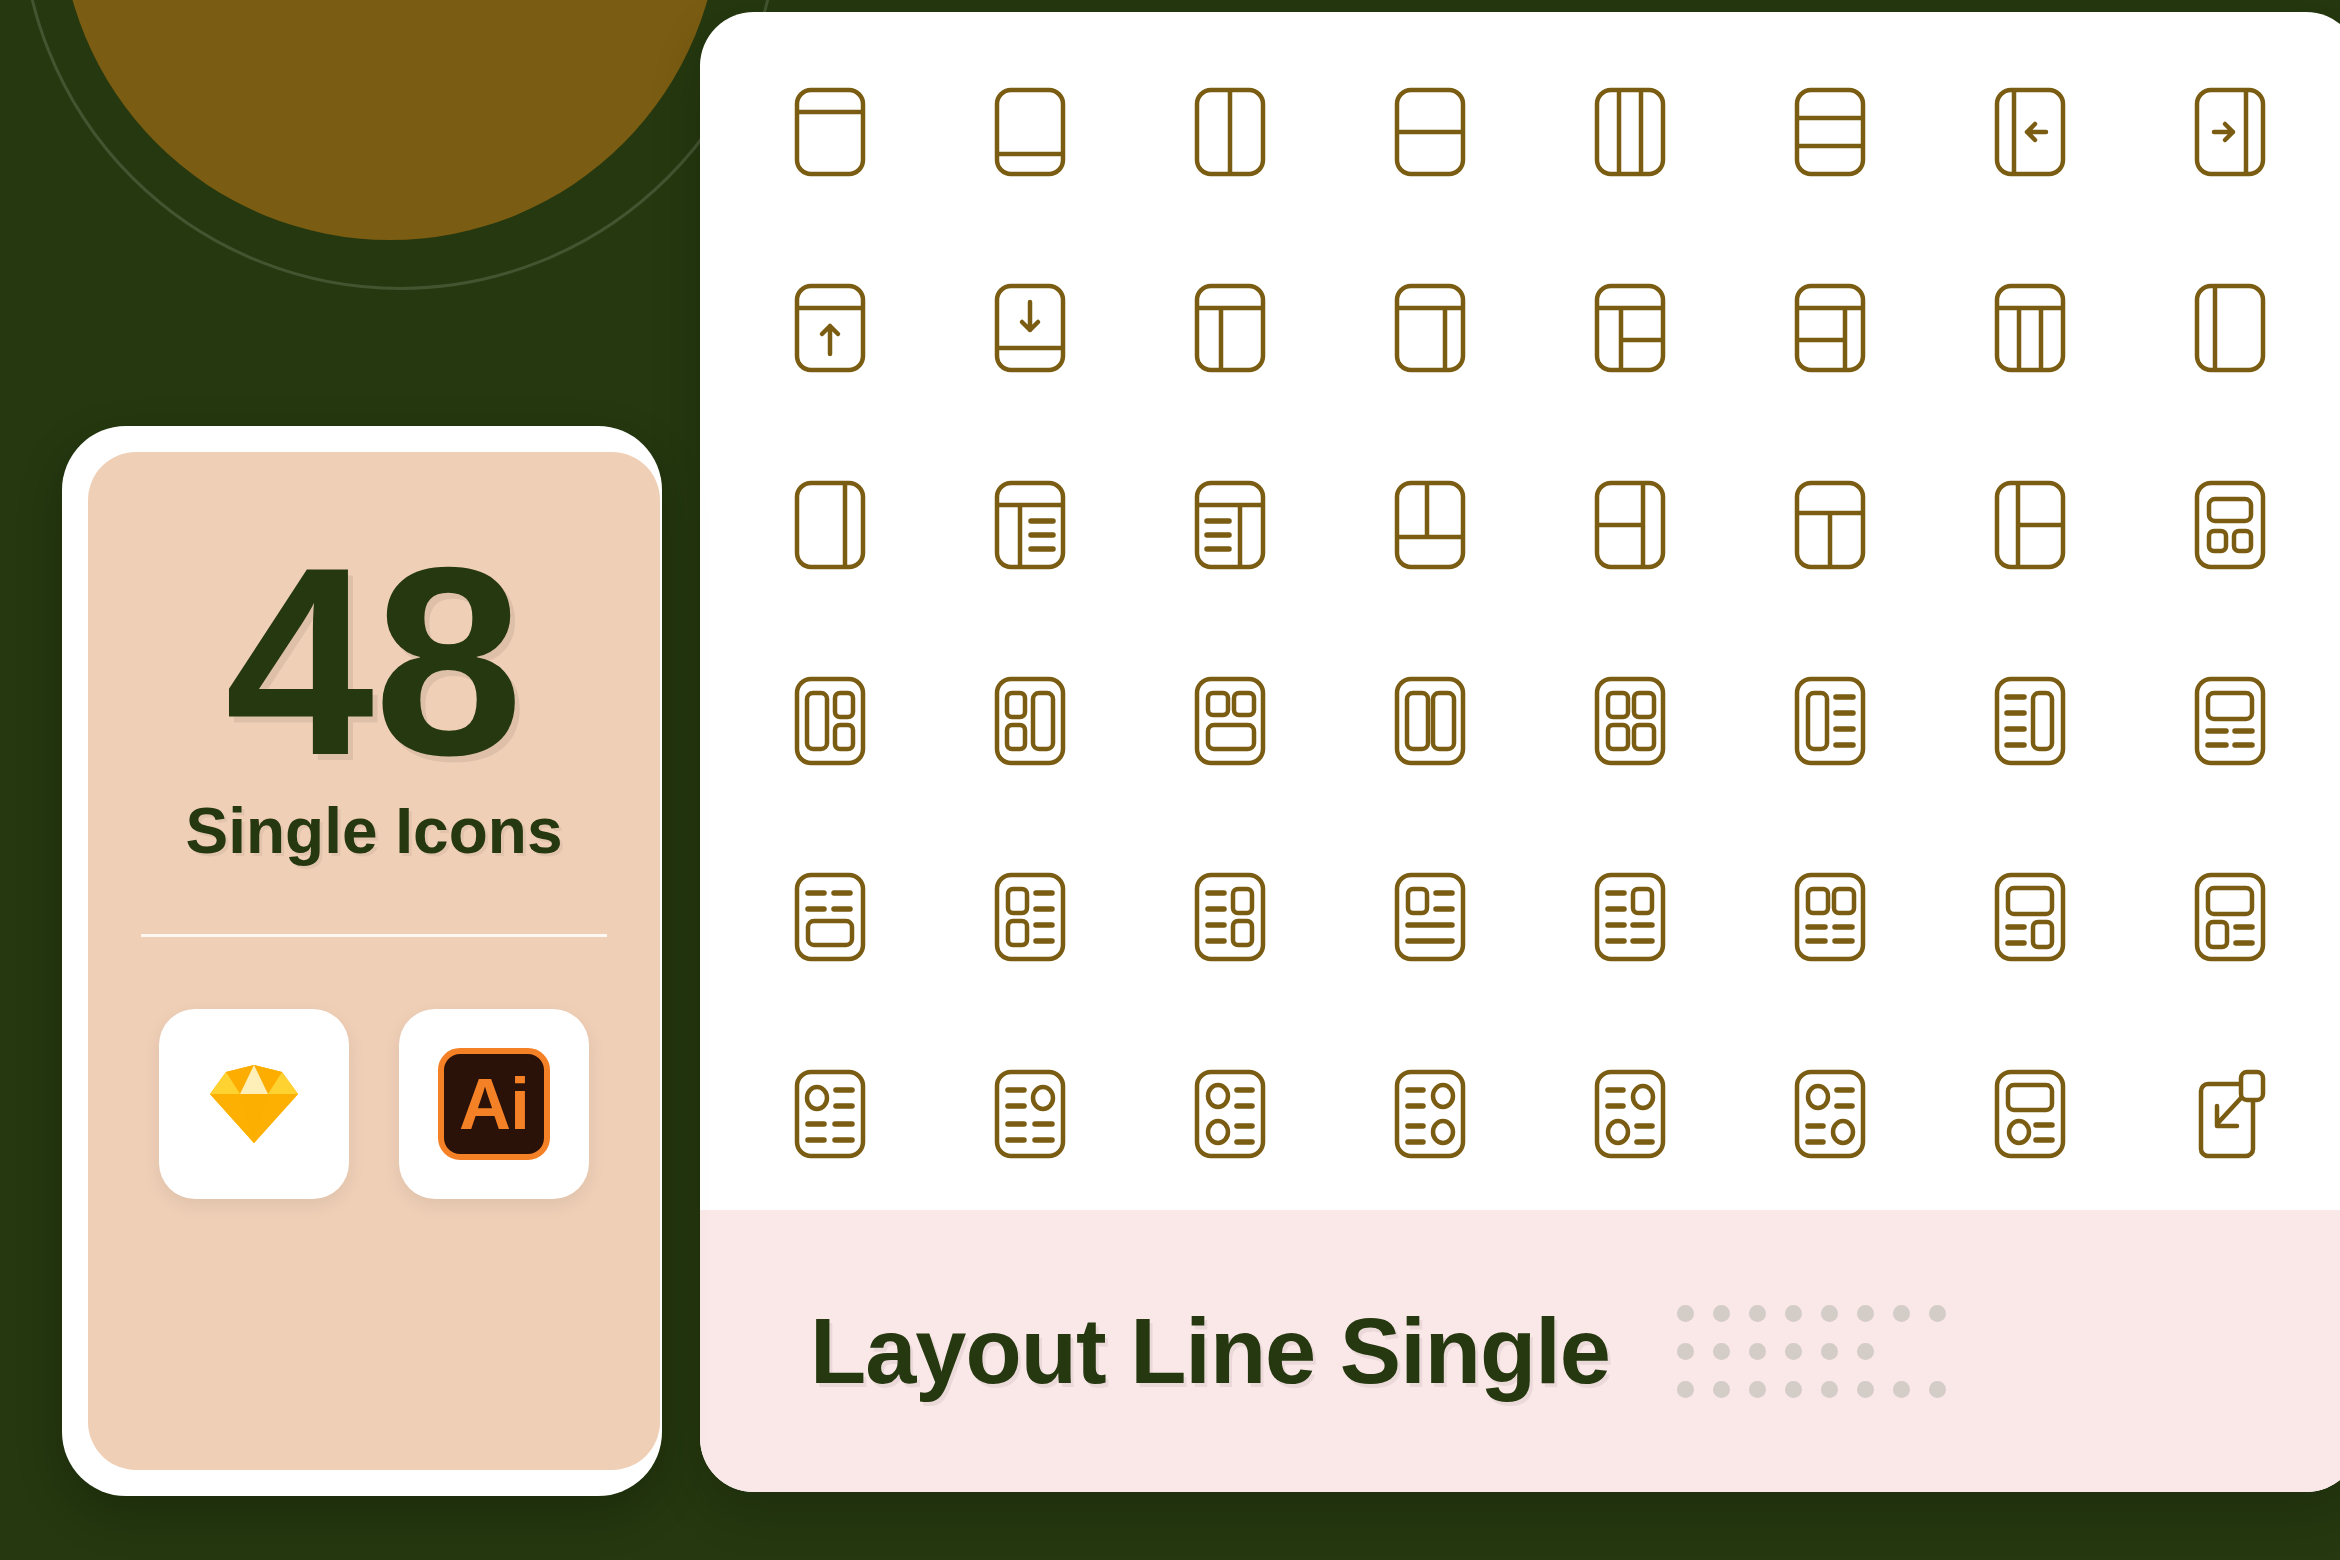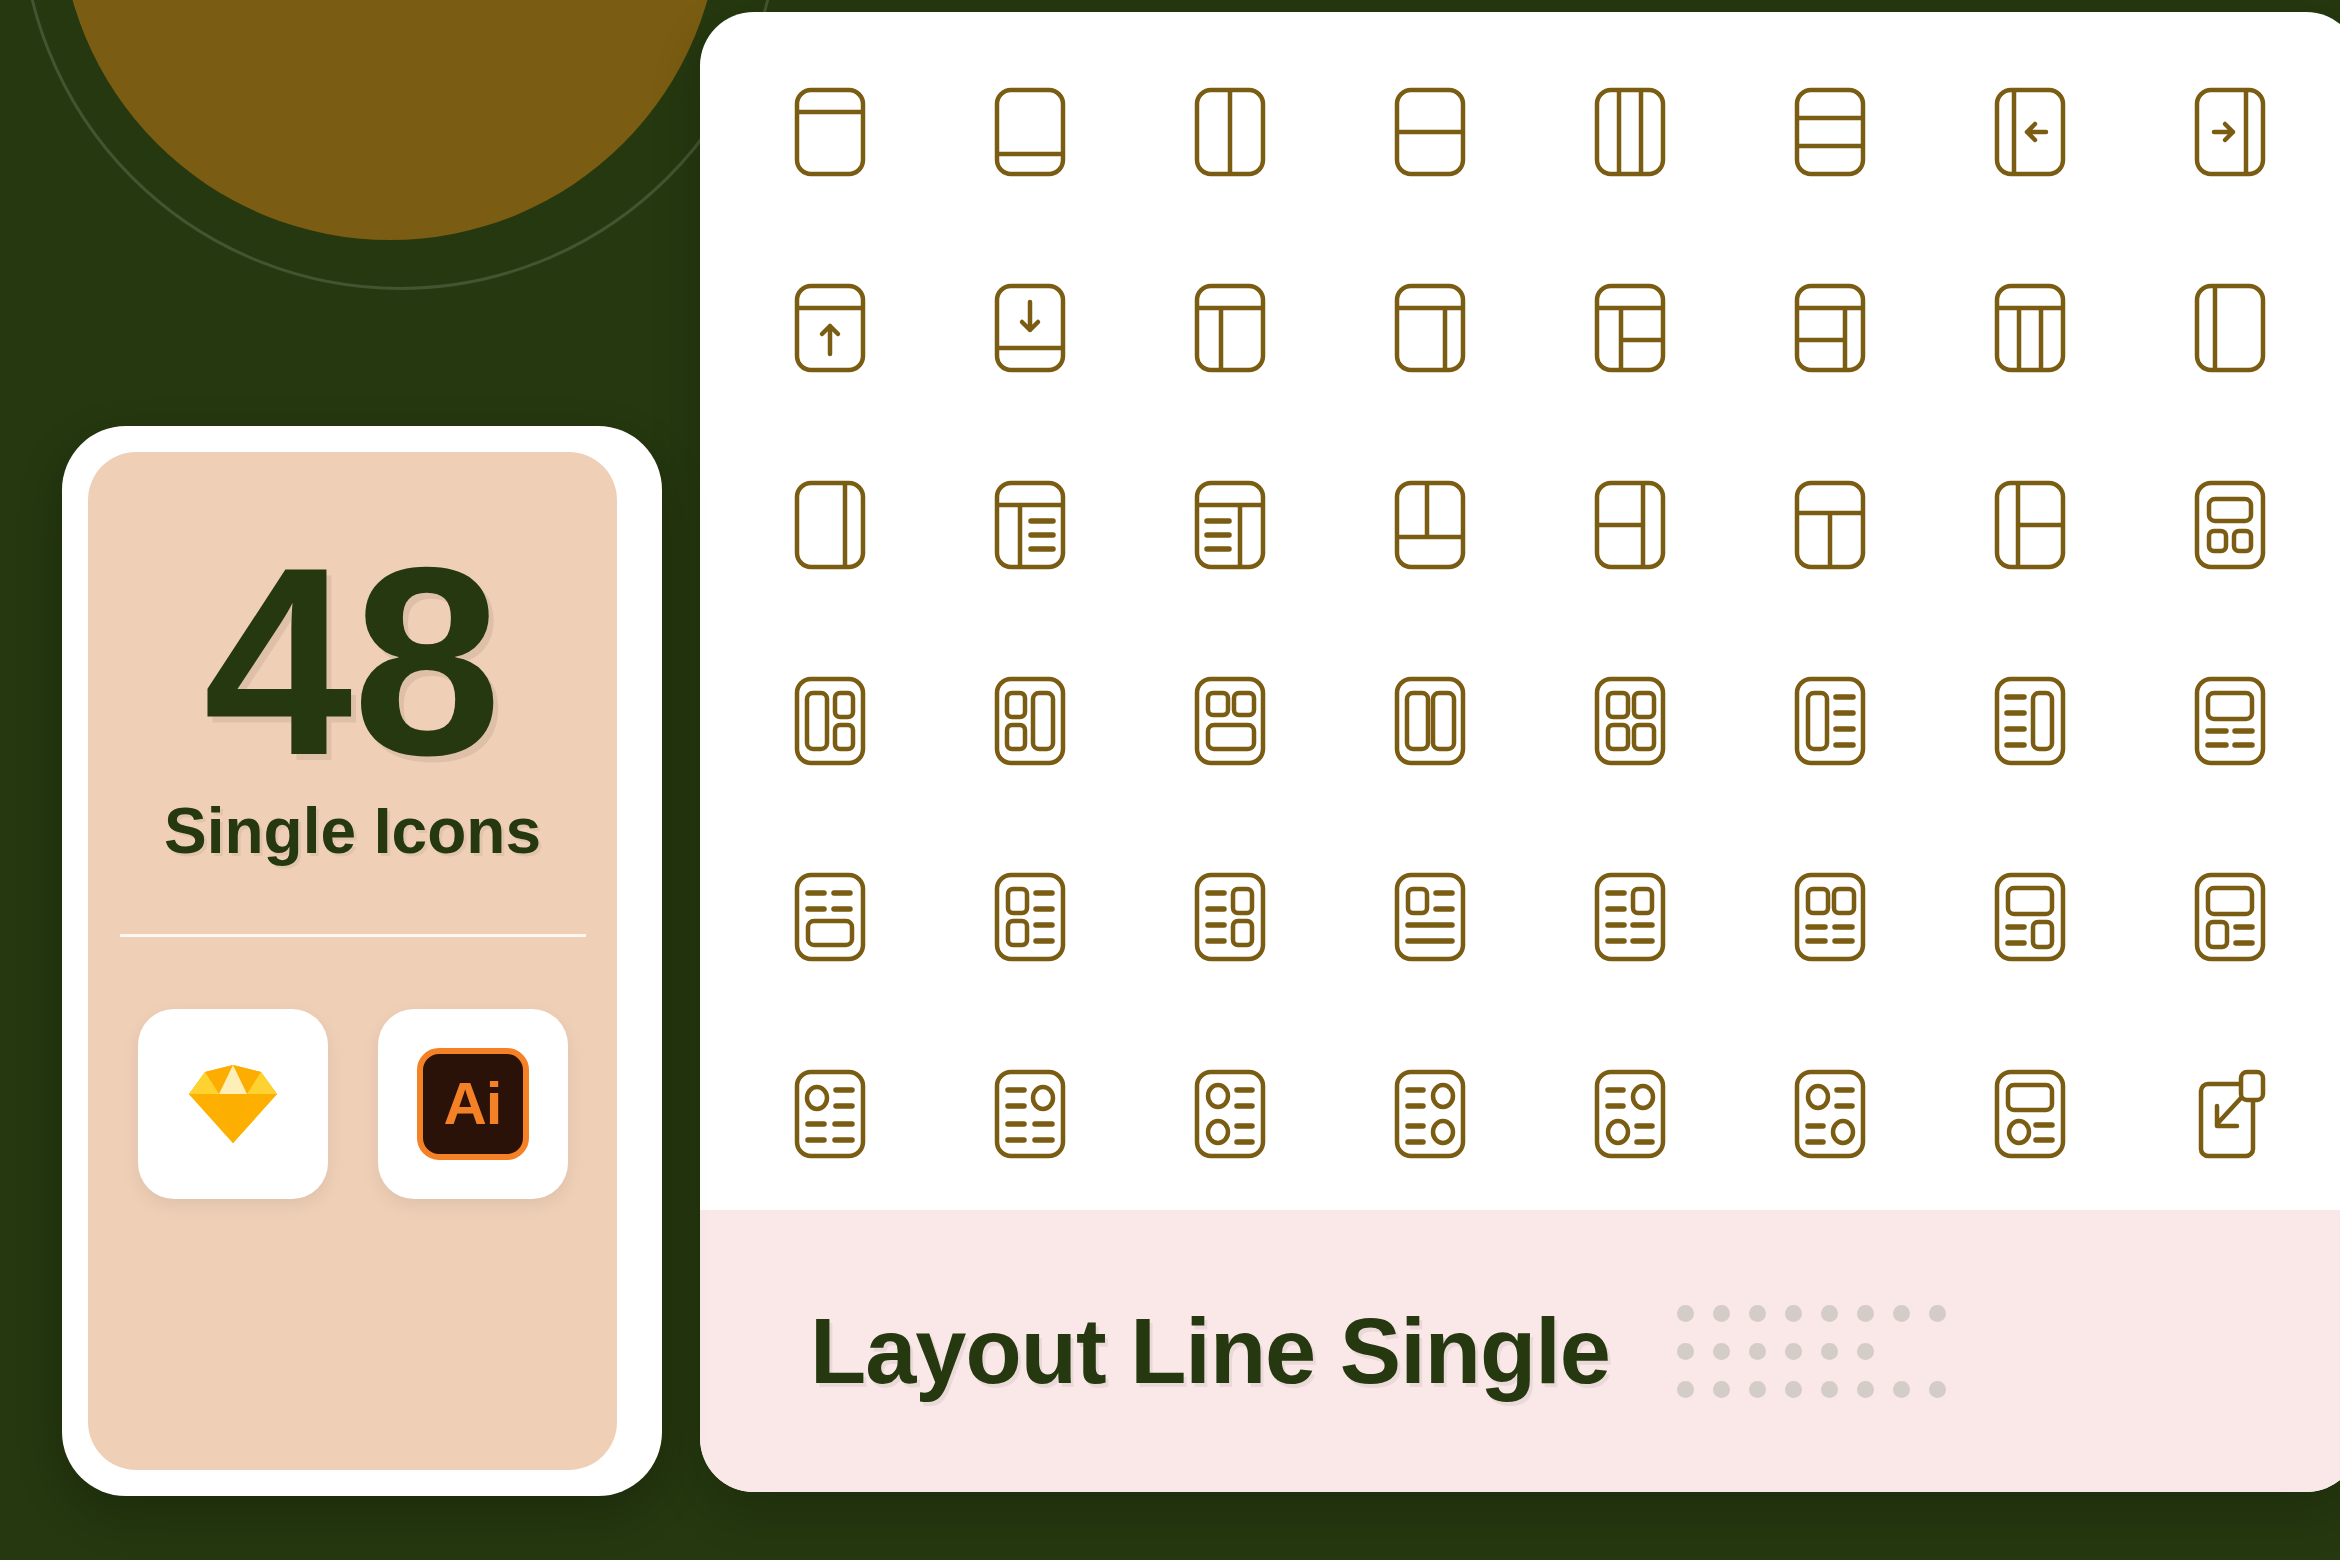--- a/index.html
+++ b/index.html
@@ -97,21 +97,21 @@
     position: absolute;
     left: 62px; top: 426px;
     width: 600px; height: 1070px;
     background: #FFFFFF;
     border-radius: 64px;
     box-shadow: 0 18px 46px rgba(0,0,0,0.22);
   }
   #stat-card {
     position: absolute;
     left: 26px; top: 26px;
-    width: 529px; height: 1018px;
+    width: 572px; height: 1018px;
     background: #EFCFB6;
     border-radius: 48px;
     display: flex;
     flex-direction: column;
     align-items: center;
   }
   #stat-count {
     margin-top: 84px;
     font-size: 268px;
     font-weight: 700;
@@ -148,21 +148,21 @@
     box-shadow: 0 6px 18px rgba(0,0,0,0.07);
   }
   .ai-badge {
     width: 112px; height: 112px;
     border-radius: 22px;
     background: #2A1208;
     border: 6px solid #F58127;
     display: flex;
     align-items: center;
     justify-content: center;
-    font-size: 60px;
+    font-size: 72px;
     font-weight: 700;
     color: #F58127;
     line-height: 1;
     letter-spacing: -1px;
   }
 </style>
 </head>
 <body>
 
 <div id="stage">

